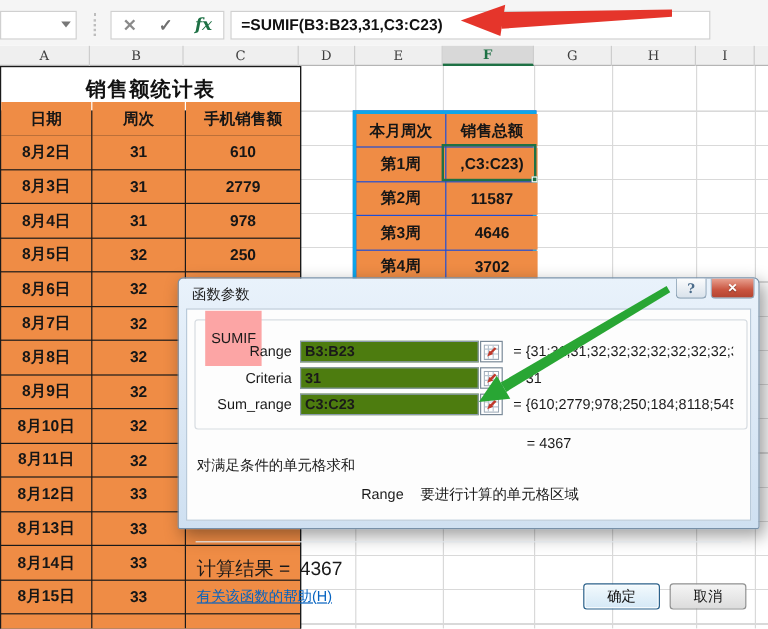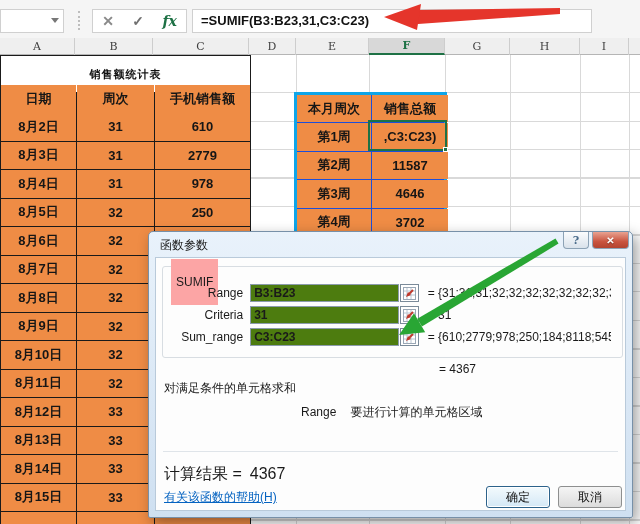--- a/index.html
+++ b/index.html
@@ -34,37 +34,37 @@
   .sheet { position:absolute; left:0; top:55px; width:640px; height:469px; background:#fff; }
   .hgrid { position:absolute; left:0; top:37px; width:640px; height:432px;
       background:repeating-linear-gradient(to bottom,#d9d9d9 0 1px,transparent 1px 28.5px); }
   .vline { position:absolute; top:0; width:1px; height:469px; background:#d9d9d9; }
 
   
   .sales { position:absolute; left:0; top:0; width:251px; display:grid;
       grid-template-columns:75px 77px 95px; grid-auto-rows:27.5px; gap:1px;
       background:#1a1a1a; border:1px solid #1a1a1a; z-index:2; }
   .sales .titlecell { grid-column:1 / -1; height:36px; background:#fff; display:flex; align-items:center;
-      justify-content:center; font-size:11px; font-weight:700; color:#111; letter-spacing:1px; }
+      justify-content:center; font-size:17px; font-weight:700; color:#111; letter-spacing:1px; }
   .srow { display:contents; }
   .ocell { background:#EF8C45; display:flex; align-items:center; justify-content:center;
       font-size:13px; font-weight:700; color:#161616; }
   .sales .hrow .ocell { height:28px; }
   .summary { position:absolute; left:294px; top:37px; width:153px; display:grid;
       grid-template-columns:74px 76px; grid-template-rows:27px repeat(4,27.5px); gap:1px;
       background:#1d4ed8; border:3px solid #0ea5e9; z-index:2; }
 
   
   .active-cell { position:absolute; left:368px; top:65px; width:79px; height:31px;
       border:2px solid #1E7145; z-index:3; pointer-events:auto; }
   .active-cell .handle { position:absolute; right:-3px; bottom:-3px; width:5px; height:5px;
       background:#1E7145; border:1px solid #fff; }
 
   
-  .dialog { position:absolute; left:148px; top:231px; width:485px; height:287px; z-index:20;
+  .dialog { position:absolute; left:148px; top:231px; width:485px; height:210px; z-index:20;
       background:linear-gradient(#e9f2fb,#cfe0f1); border:1px solid #7790a8; border-radius:5px 5px 2px 2px;
       box-shadow:4px 5px 14px rgba(0,0,0,.38); }
   .dlg-title { position:absolute; left:11px; top:5px; font-size:12px; color:#1a1a1a; }
   .winbtn { position:absolute; top:0; height:17px; border:1px solid #8ca2b5; border-top:none;
       border-radius:0 0 4px 4px; display:flex; align-items:center; justify-content:center; }
   .btn-help { left:414px; width:26px; background:linear-gradient(#fbfcfd,#d9e2eb); color:#4a6b8a;
       font-size:11px; font-weight:700; font-family:"DejaVu Serif", serif; }
   .btn-close { left:443px; width:37px; background:linear-gradient(#e9a291,#c9543f 60%,#b34430);
       color:#fff; font-size:10px; font-weight:700; text-shadow:0 1px 1px rgba(0,0,0,.4); }
   .dlg-body { position:absolute; left:6px; right:6px; top:25px; bottom:6px; background:#fdfdfd;

